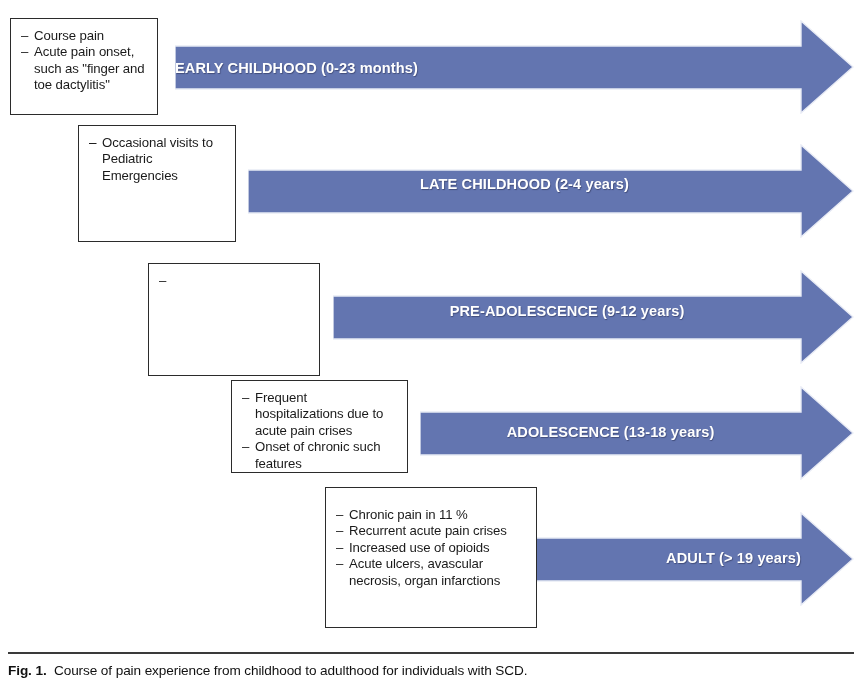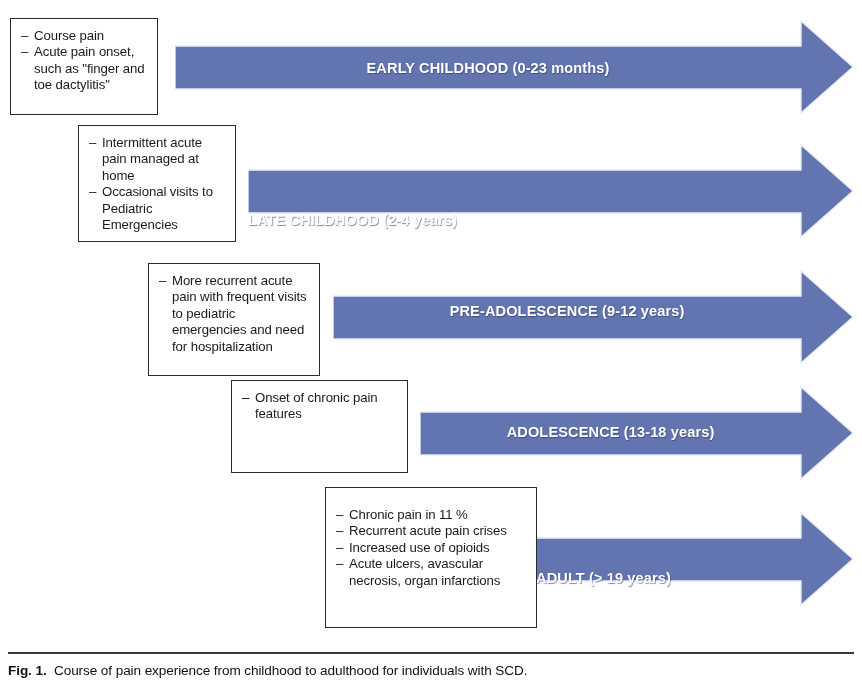--- a/index.html
+++ b/index.html
@@ -86,53 +86,53 @@
       <li><span class="dash">–</span><span>Course pain</span></li>
       <li><span class="dash">–</span><span>Acute pain onset, such as "finger and toe dactylitis"</span></li>
     </ul>
   </div>
 
   <div class="arrow" style="left:175px;top:20px;width:679px;height:94px;">
     <svg width="679" height="94" viewBox="0 0 679 94" xmlns="http://www.w3.org/2000/svg">
       <polygon points="0,26 626,26 626,1 678,47 626,93 626,69 0,69" fill="#6375B0" stroke="#e8ebf5" stroke-width="1.4"></polygon>
     </svg>
   </div>
-  <div class="arrow-label" style="left:175px;top:60px;width:626px;text-align:center;">EARLY CHILDHOOD (0-23 months)</div>
+  <div class="arrow-label" style="left:175px;top:60px;width:626px;">EARLY CHILDHOOD (0-23 months)</div>
 
   <div class="infobox" style="left:78px;top:125px;width:158px;height:117px;">
     <ul>
-      <li><span class="dash">–</span><span>Intermittent acute pain managed at home</span></li>
+      <li><span class="dash">–</span></li>
       <li><span class="dash">–</span><span>Occasional visits to Pediatric Emergencies</span></li>
     </ul>
   </div>
 
   <div class="arrow" style="left:248px;top:144px;width:606px;height:94px;">
     <svg width="606" height="94" viewBox="0 0 606 94" xmlns="http://www.w3.org/2000/svg">
       <polygon points="0,26 553,26 553,1 605,47 553,93 553,69 0,69" fill="#6375B0" stroke="#e8ebf5" stroke-width="1.4"></polygon>
     </svg>
   </div>
-  <div class="arrow-label" style="left:248px;top:176px;width:553px;margin-top:36px;">LATE CHILDHOOD (2-4 years)</div>
+  <div class="arrow-label" style="left:248px;top:176px;width:553px;text-align:center;">LATE CHILDHOOD (2-4 years)</div>
 
   <div class="infobox" style="left:148px;top:263px;width:172px;height:113px;">
     <ul>
-      <li><span class="dash">–</span><span>More recurrent acute pain with frequent visits to pediatric emergencies and need for hospitalization</span></li>
+      <li><span class="dash">–</span></li>
     </ul>
   </div>
 
   <div class="arrow" style="left:333px;top:270px;width:521px;height:94px;">
     <svg width="521" height="94" viewBox="0 0 521 94" xmlns="http://www.w3.org/2000/svg">
       <polygon points="0,26 468,26 468,1 520,47 468,93 468,69 0,69" fill="#6375B0" stroke="#e8ebf5" stroke-width="1.4"></polygon>
     </svg>
   </div>
   <div class="arrow-label" style="left:333px;top:303px;width:468px;text-align:center;">PRE-ADOLESCENCE (9-12 years)</div>
 
   <div class="infobox" style="left:231px;top:380px;width:177px;height:93px;">
     <ul>
-      <li><span class="dash">–</span></li>
-      <li><span class="dash">–</span><span>Onset of chronic pain features</span></li>
+      <li><span class="dash">–</span><span>Frequent hospitalizations due to acute pain crises</span></li>
+      <li><span class="dash">–</span><span>Onset of chronic such features</span></li>
     </ul>
   </div>
 
   <div class="arrow" style="left:420px;top:386px;width:434px;height:94px;">
     <svg width="434" height="94" viewBox="0 0 434 94" xmlns="http://www.w3.org/2000/svg">
       <polygon points="0,26 381,26 381,1 433,47 381,93 381,69 0,69" fill="#6375B0" stroke="#e8ebf5" stroke-width="1.4"></polygon>
     </svg>
   </div>
   <div class="arrow-label" style="left:420px;top:424px;width:381px;text-align:center;">ADOLESCENCE (13-18 years)</div>
 
@@ -143,21 +143,21 @@
       <li><span class="dash">–</span><span>Increased use of opioids</span></li>
       <li><span class="dash">–</span><span>Acute ulcers, avascular necrosis, organ infarctions</span></li>
     </ul>
   </div>
 
   <div class="arrow" style="left:536px;top:512px;width:318px;height:94px;">
     <svg width="318" height="94" viewBox="0 0 318 94" xmlns="http://www.w3.org/2000/svg">
       <polygon points="0,26 265,26 265,1 317,47 265,93 265,69 0,69" fill="#6375B0" stroke="#e8ebf5" stroke-width="1.4"></polygon>
     </svg>
   </div>
-  <div class="arrow-label" style="left:536px;top:550px;width:265px;text-align:left;margin-top:20px;">ADULT (&gt; 19 years)</div>
+  <div class="arrow-label" style="left:536px;top:550px;width:265px;text-align:right;">ADULT (&gt; 19 years)</div>
 
   <div id="caption-rule"></div>
   <div id="caption">
     <span class="figlabel">Fig. 1.&nbsp;</span>
     <span>Course of pain experience from childhood to adulthood for individuals with SCD.</span>
   </div>
 
 </div>
 
 </body></html>

